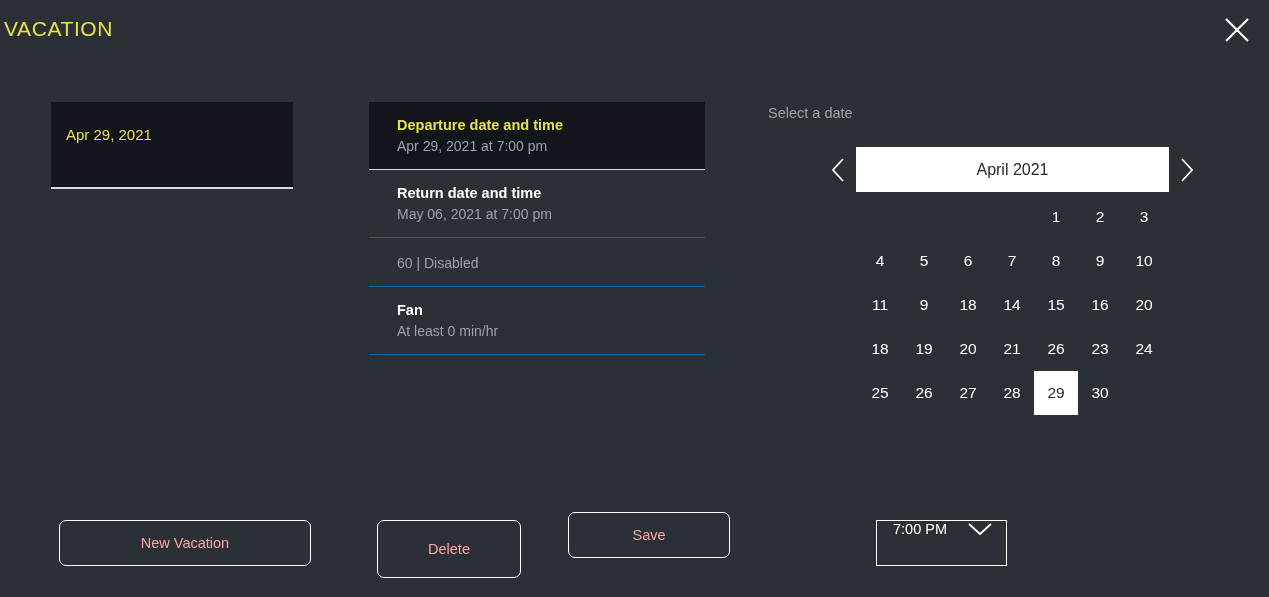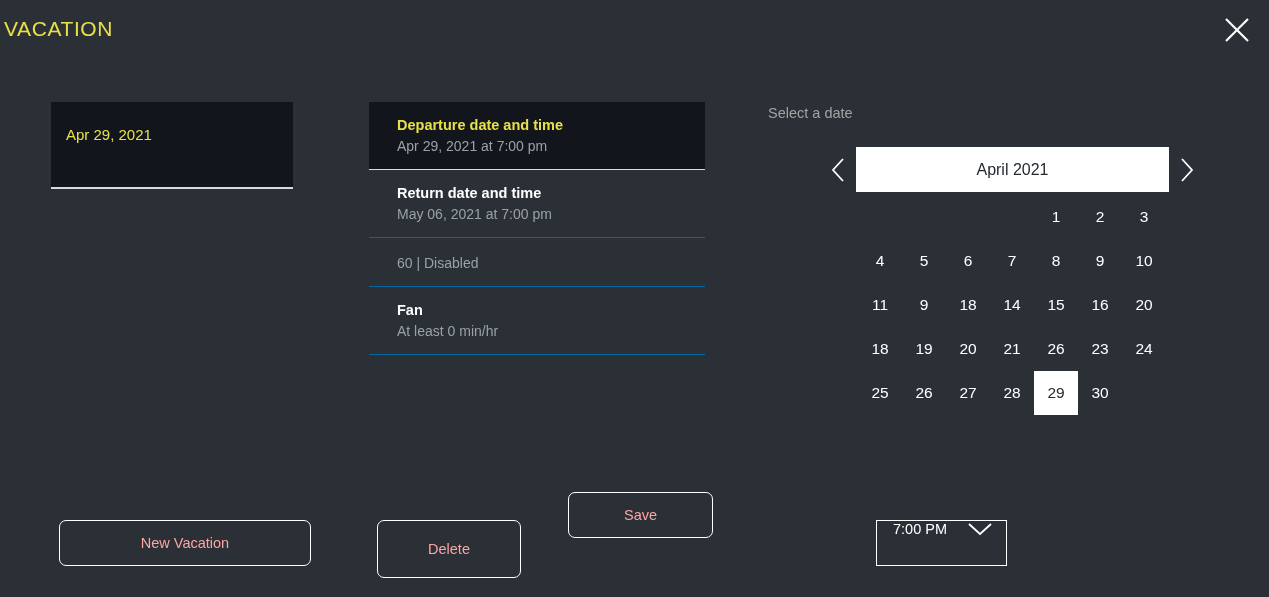--- a/index.html
+++ b/index.html
@@ -169,21 +169,21 @@
     font-size: 14.5px;
     font-family: "Liberation Sans", sans-serif;
     display: flex;
     align-items: center;
     justify-content: center;
     cursor: pointer;
     margin-left: 8px;
   }
   .btn-new-vacation { left: 51px;  top: 520px; width: 252px; height: 46px; }
   .btn-delete       { left: 369px; top: 520px; width: 144px; height: 58px; }
-  .btn-save         { left: 560px; top: 492px; width: 145px; height: 46px; }
+  .btn-save         { left: 560px; top: 512px; width: 162px; height: 46px; }
 
   .time-select {
     position: absolute;
     left: 876px;
     top: 520px;
     width: 131px;
     height: 46px;
     border: 1px solid #ffffff;
     background: transparent;
     display: flex;

